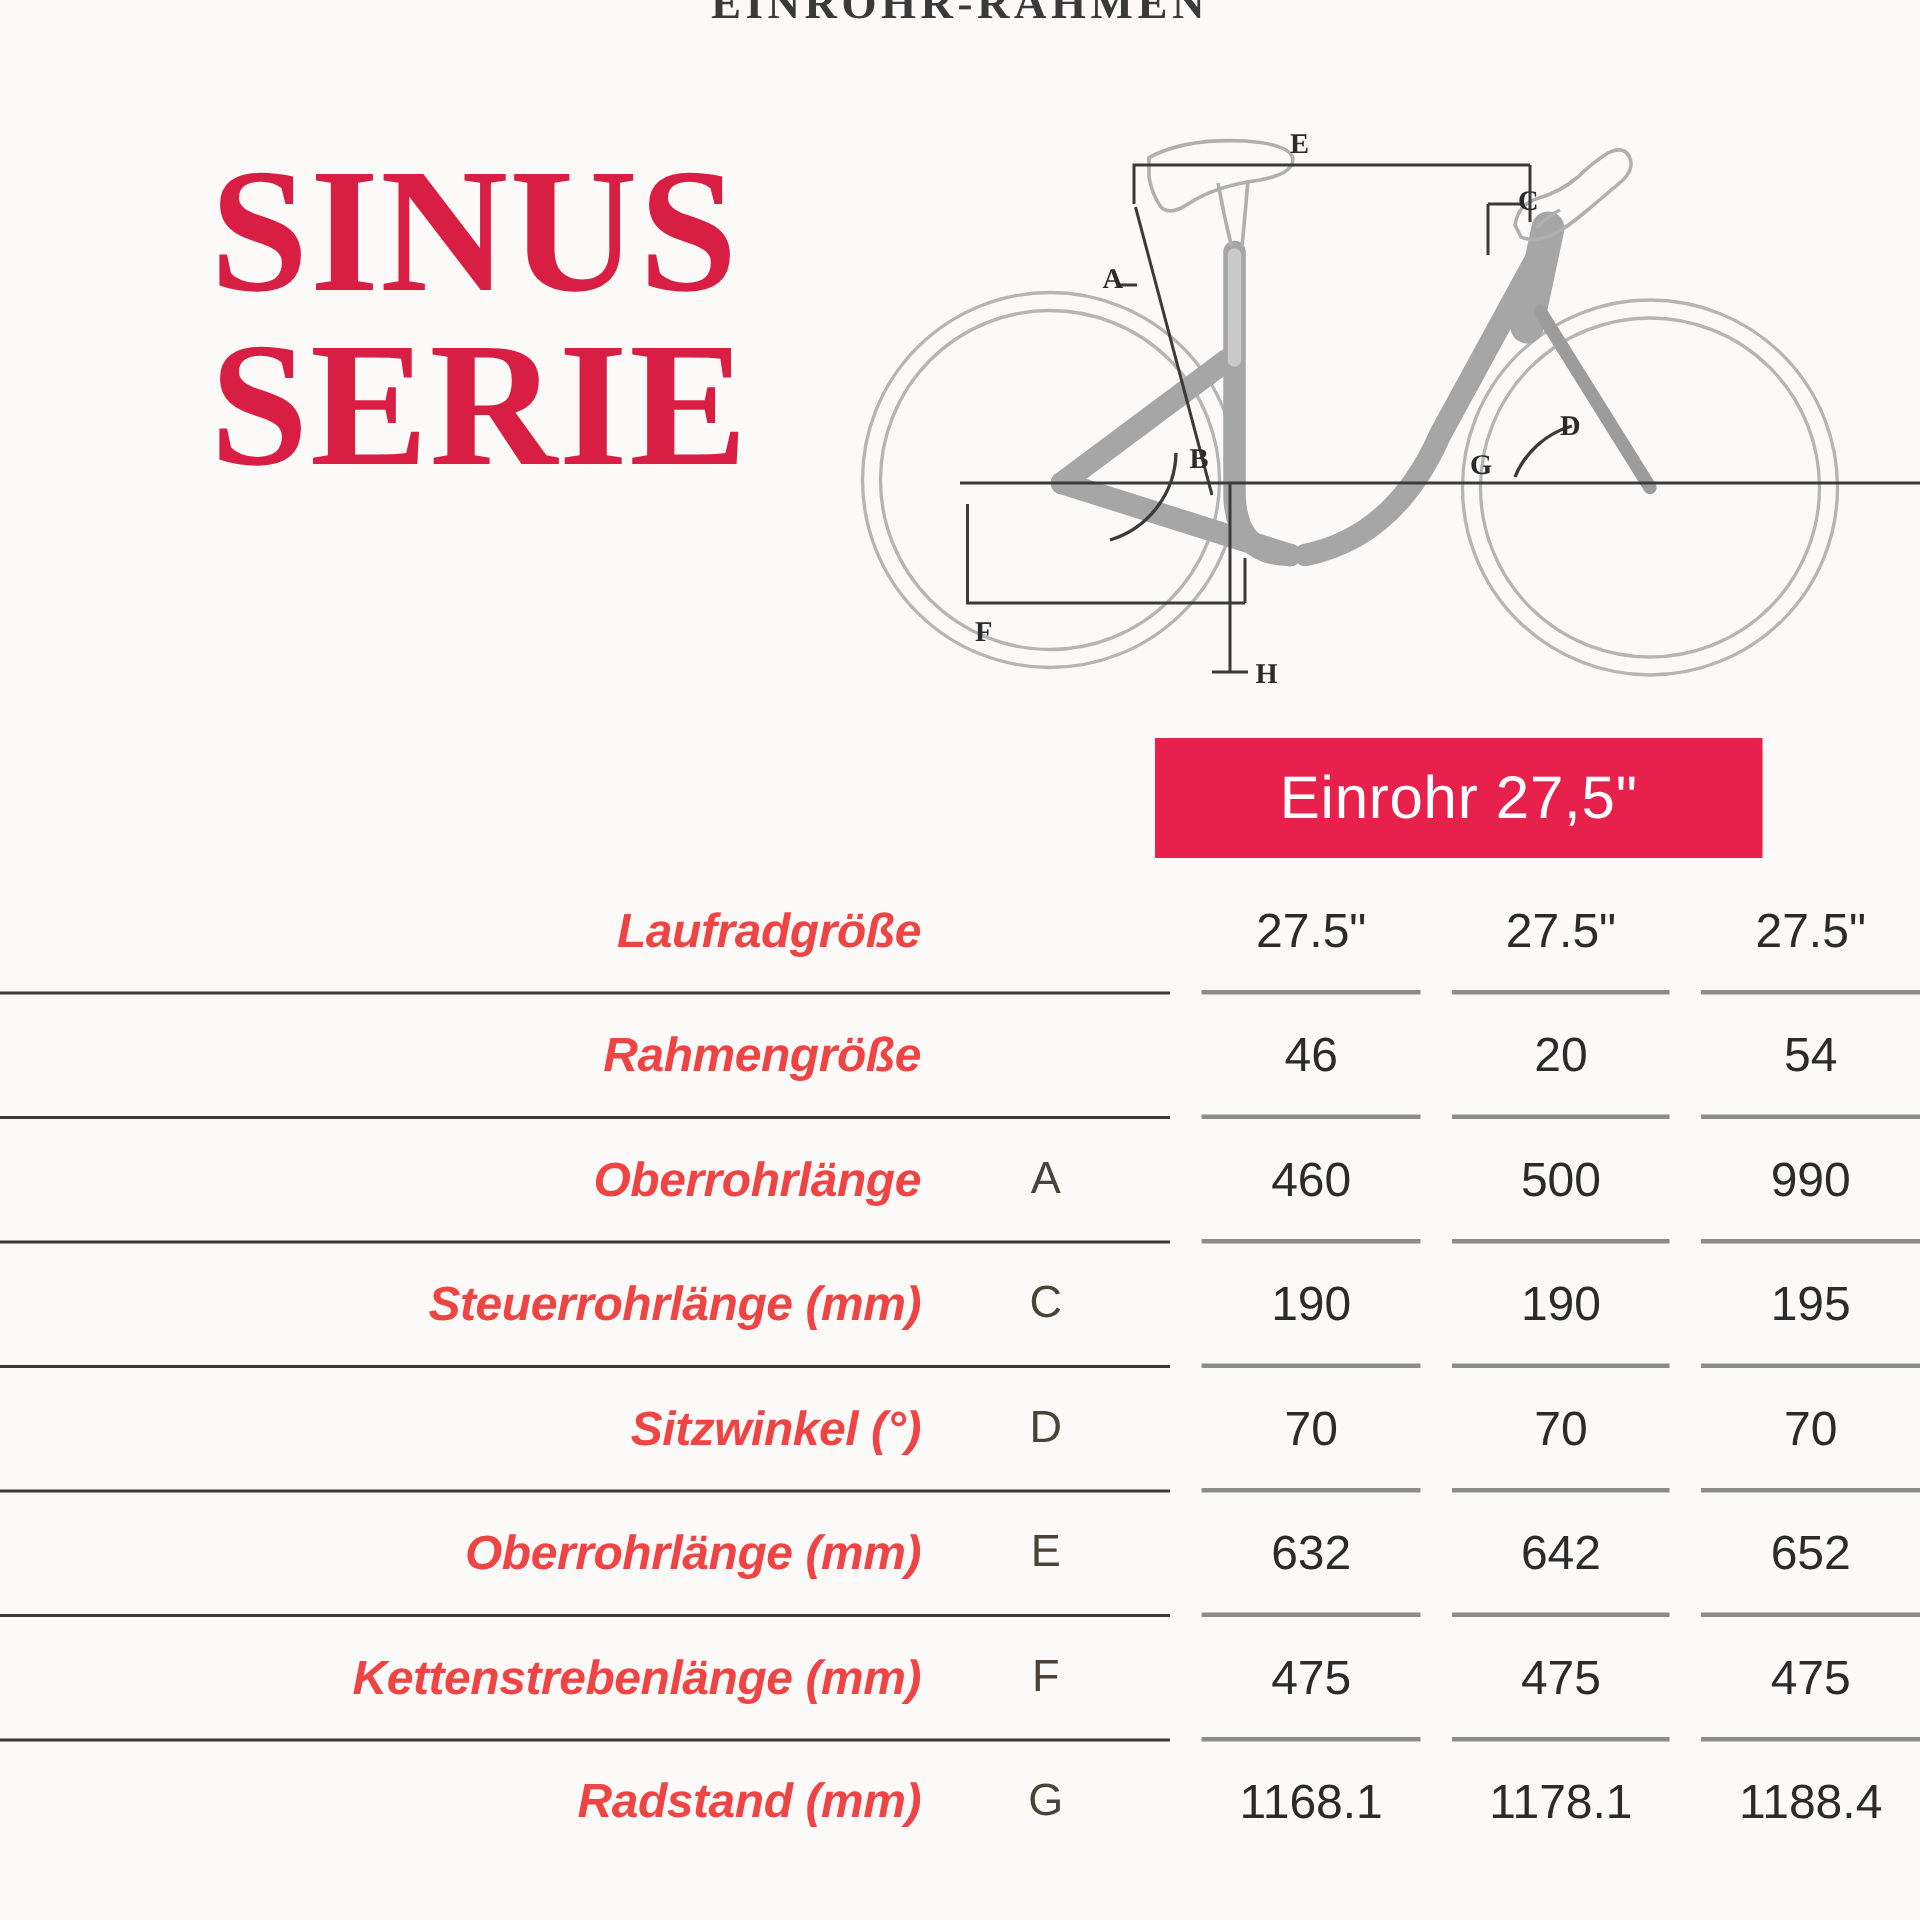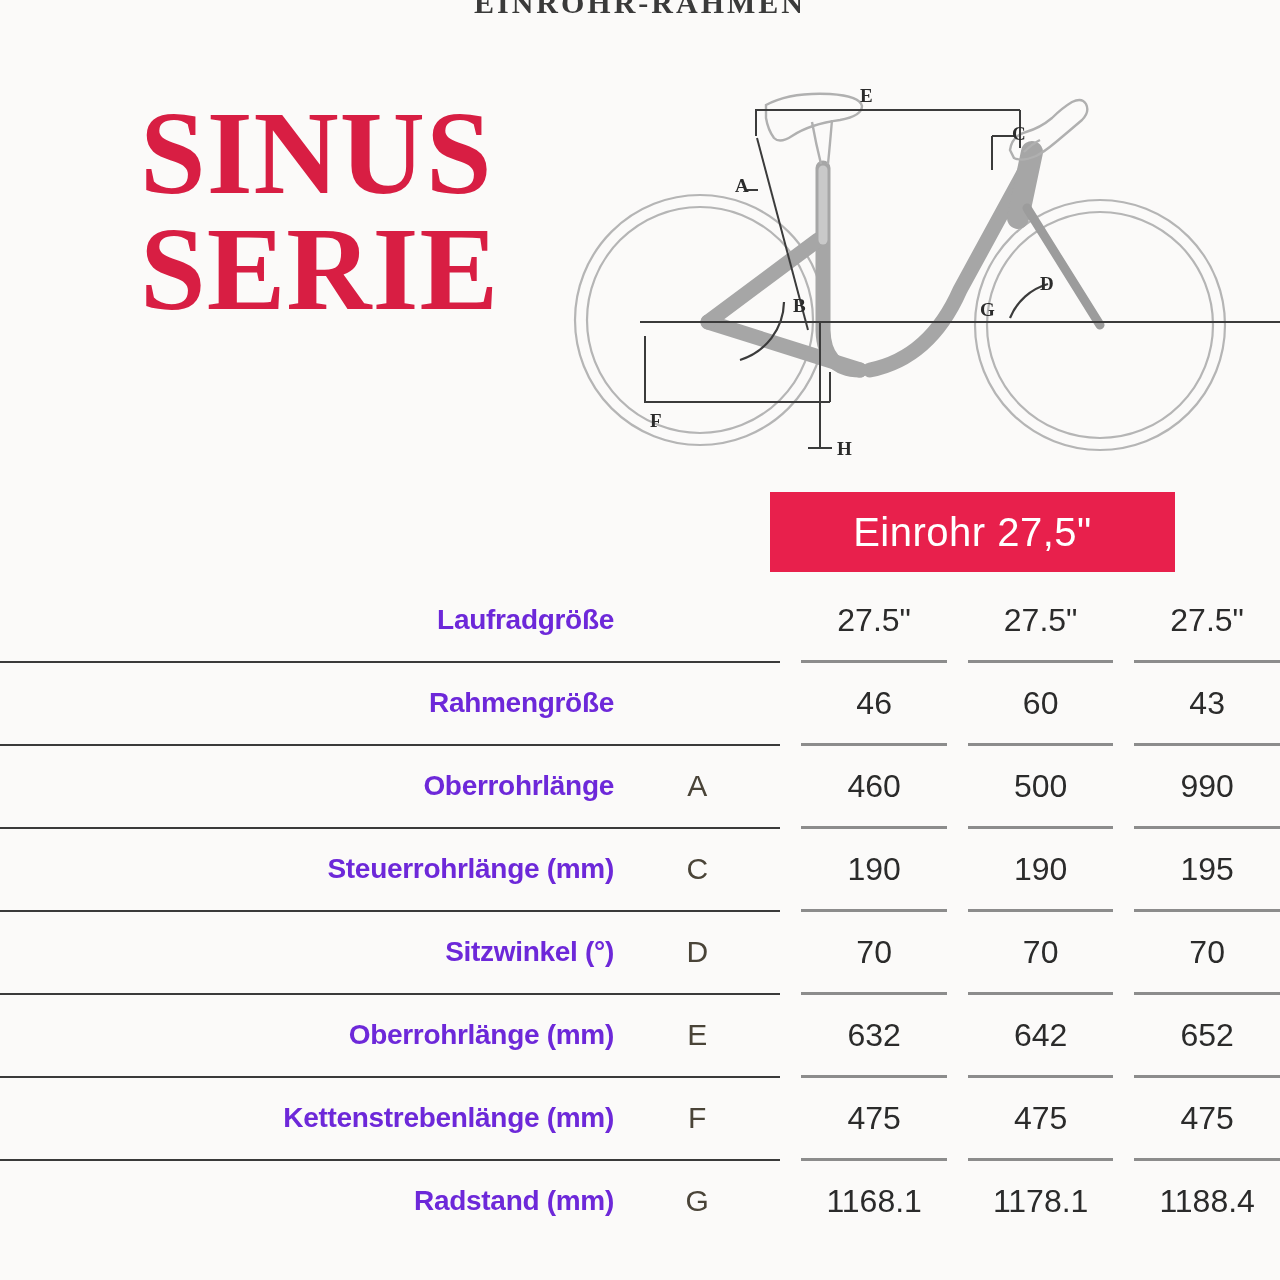--- a/index.html
+++ b/index.html
@@ -71,25 +71,26 @@
   table.specs td{
     padding:0;
     vertical-align:middle;
     height:80px;
   }
   td.rowlabel{
     width:590px;
     text-align:right;
     padding-right:14px;
     font-weight:bold;
-    font-size:28px;
+    font-size:32px;
     font-stretch:condensed;
-    color:#6d28d9;
+    color:#ef4444;
     letter-spacing:-0.3px;
     white-space:nowrap;
+    font-style:italic;
   }
   td.rowletter{
     width:160px;
     text-align:center;
     font-size:30px;
     font-weight:normal;
     color:#4a4438;
   }
   td.val{
     width:140px;
@@ -227,23 +228,23 @@
         <td class="spacer"></td>
         <td class="val">27.5"</td>
       </tr>
 
       <tr class="datarow">
         <td class="rowlabel">Rahmengröße</td>
         <td class="rowletter"></td>
         <td class="spacer"></td>
         <td class="val">46</td>
         <td class="spacer"></td>
-        <td class="val">60</td>
-        <td class="spacer"></td>
-        <td class="val">43</td>
+        <td class="val">20</td>
+        <td class="spacer"></td>
+        <td class="val">54</td>
       </tr>
 
       <tr class="datarow">
         <td class="rowlabel">Oberrohrlänge</td>
         <td class="rowletter">A</td>
         <td class="spacer"></td>
         <td class="val">460</td>
         <td class="spacer"></td>
         <td class="val">500</td>
         <td class="spacer"></td>

